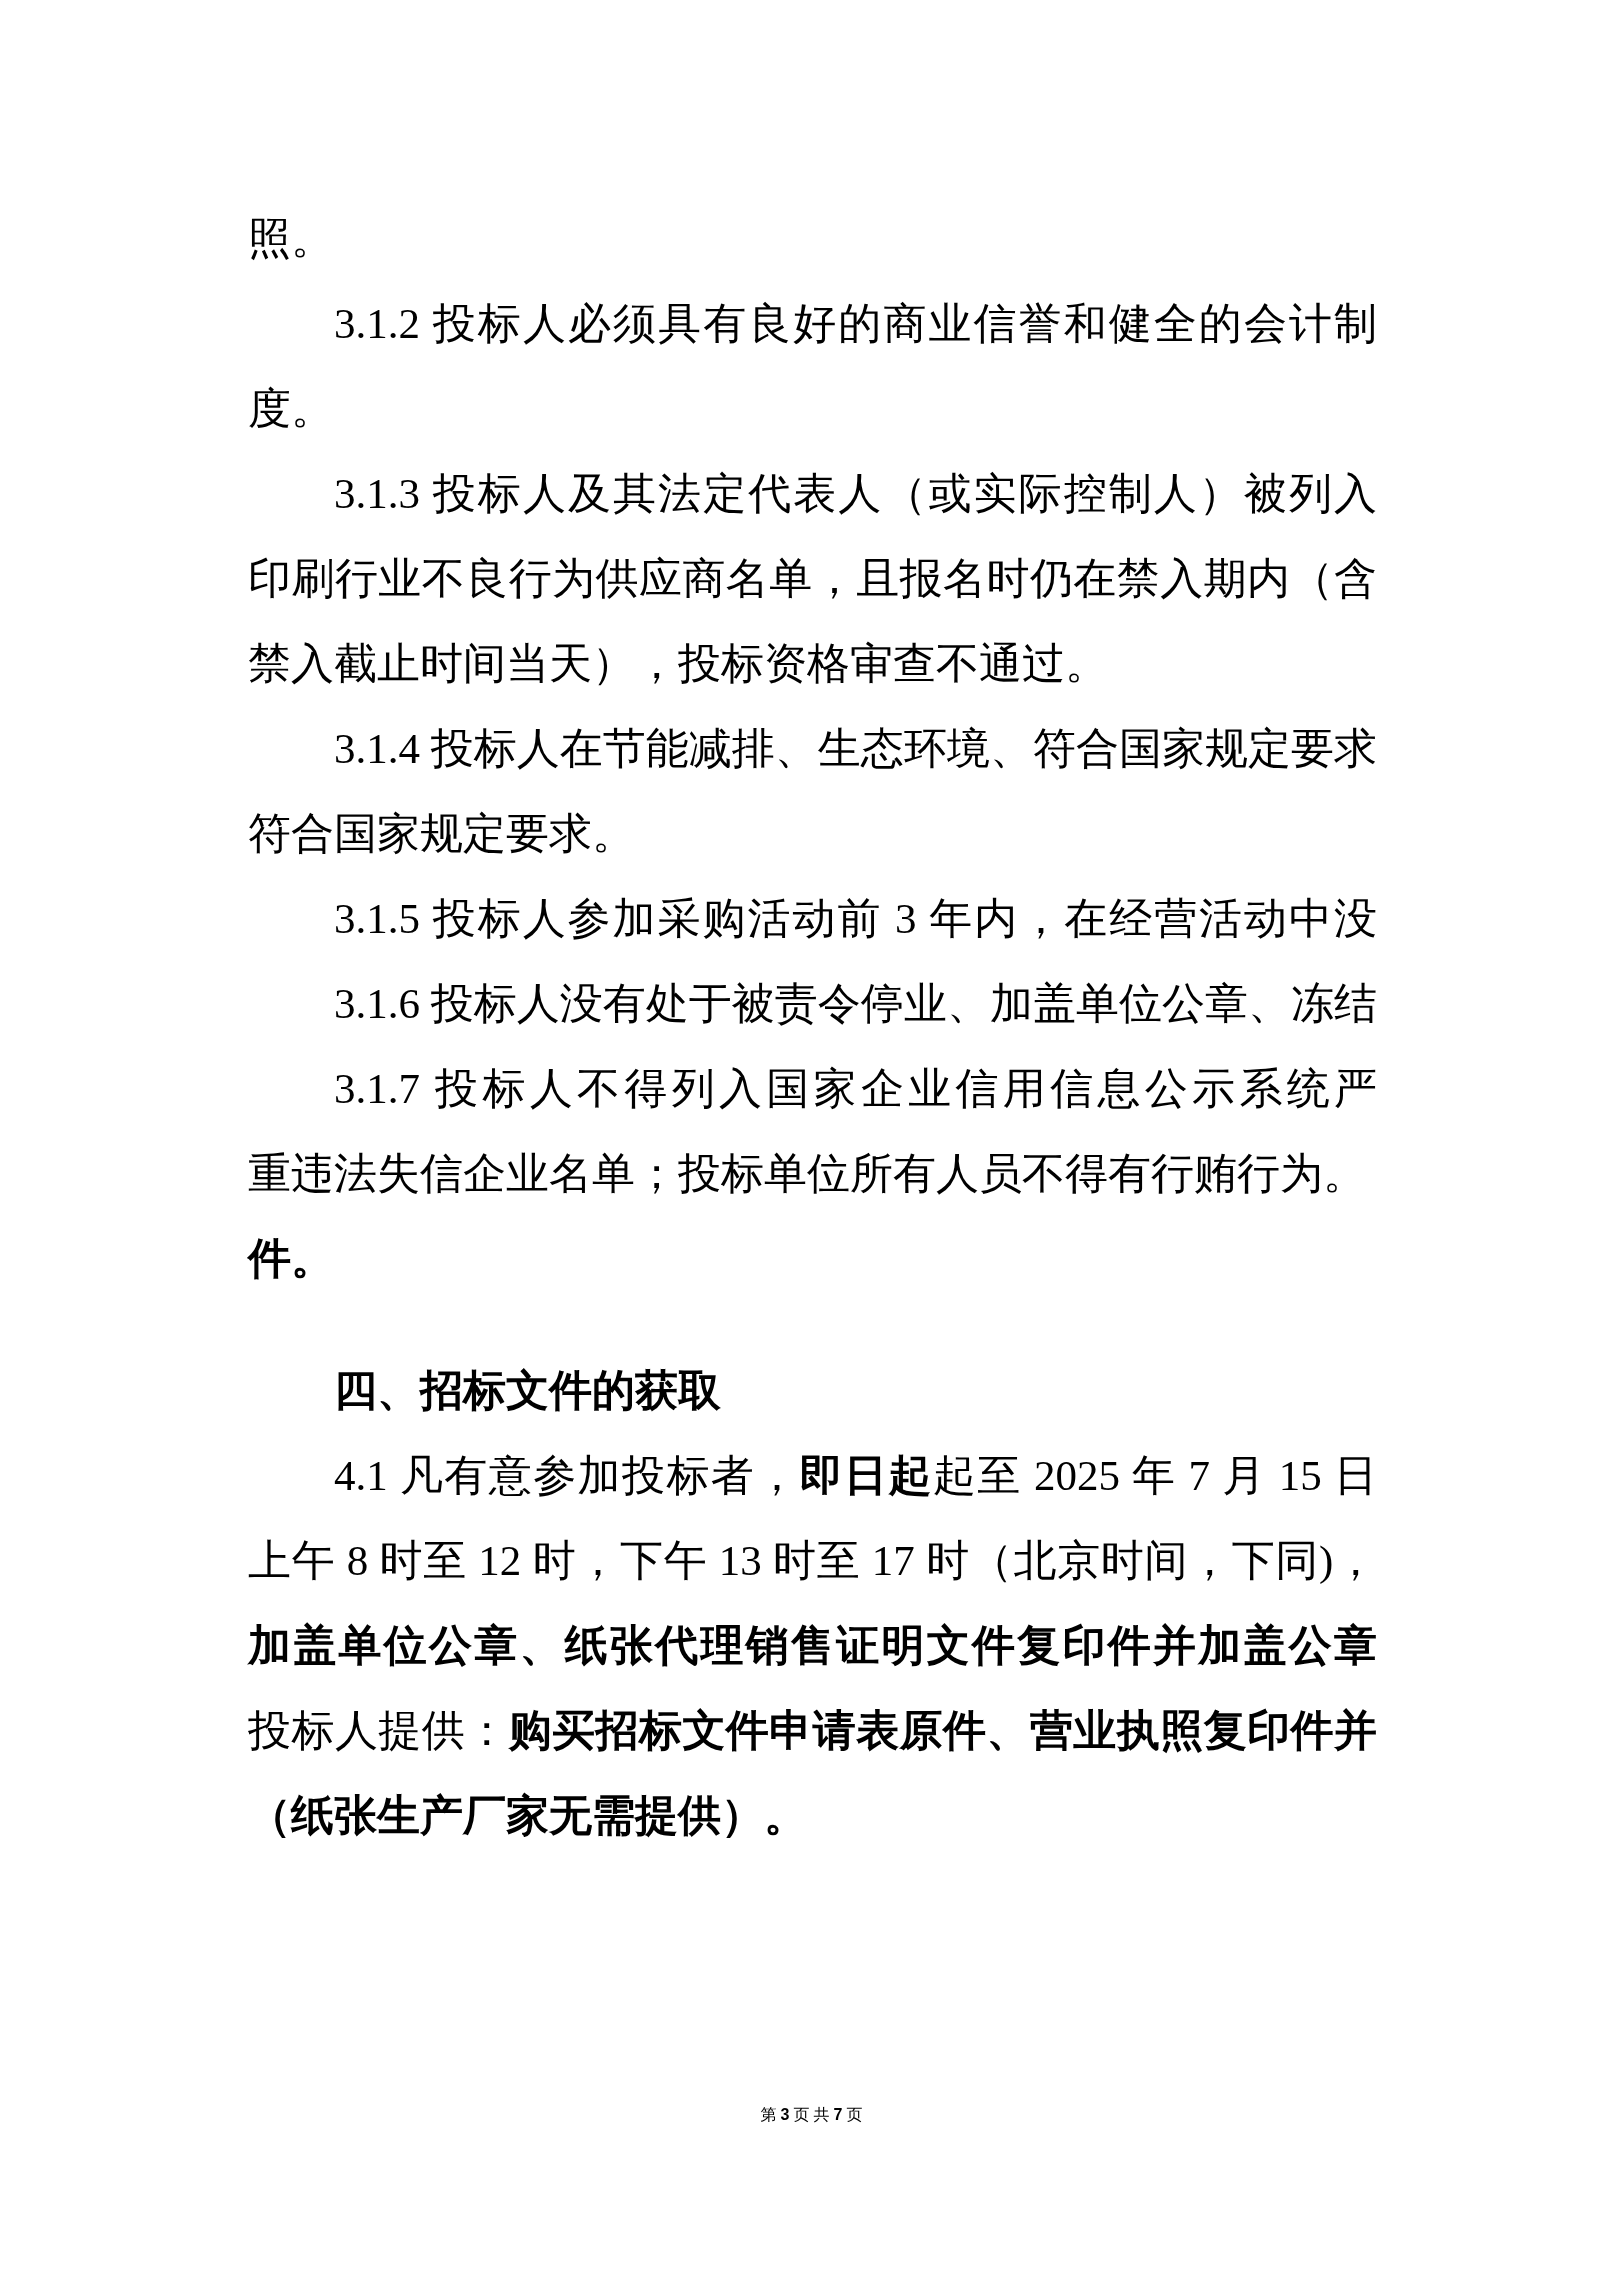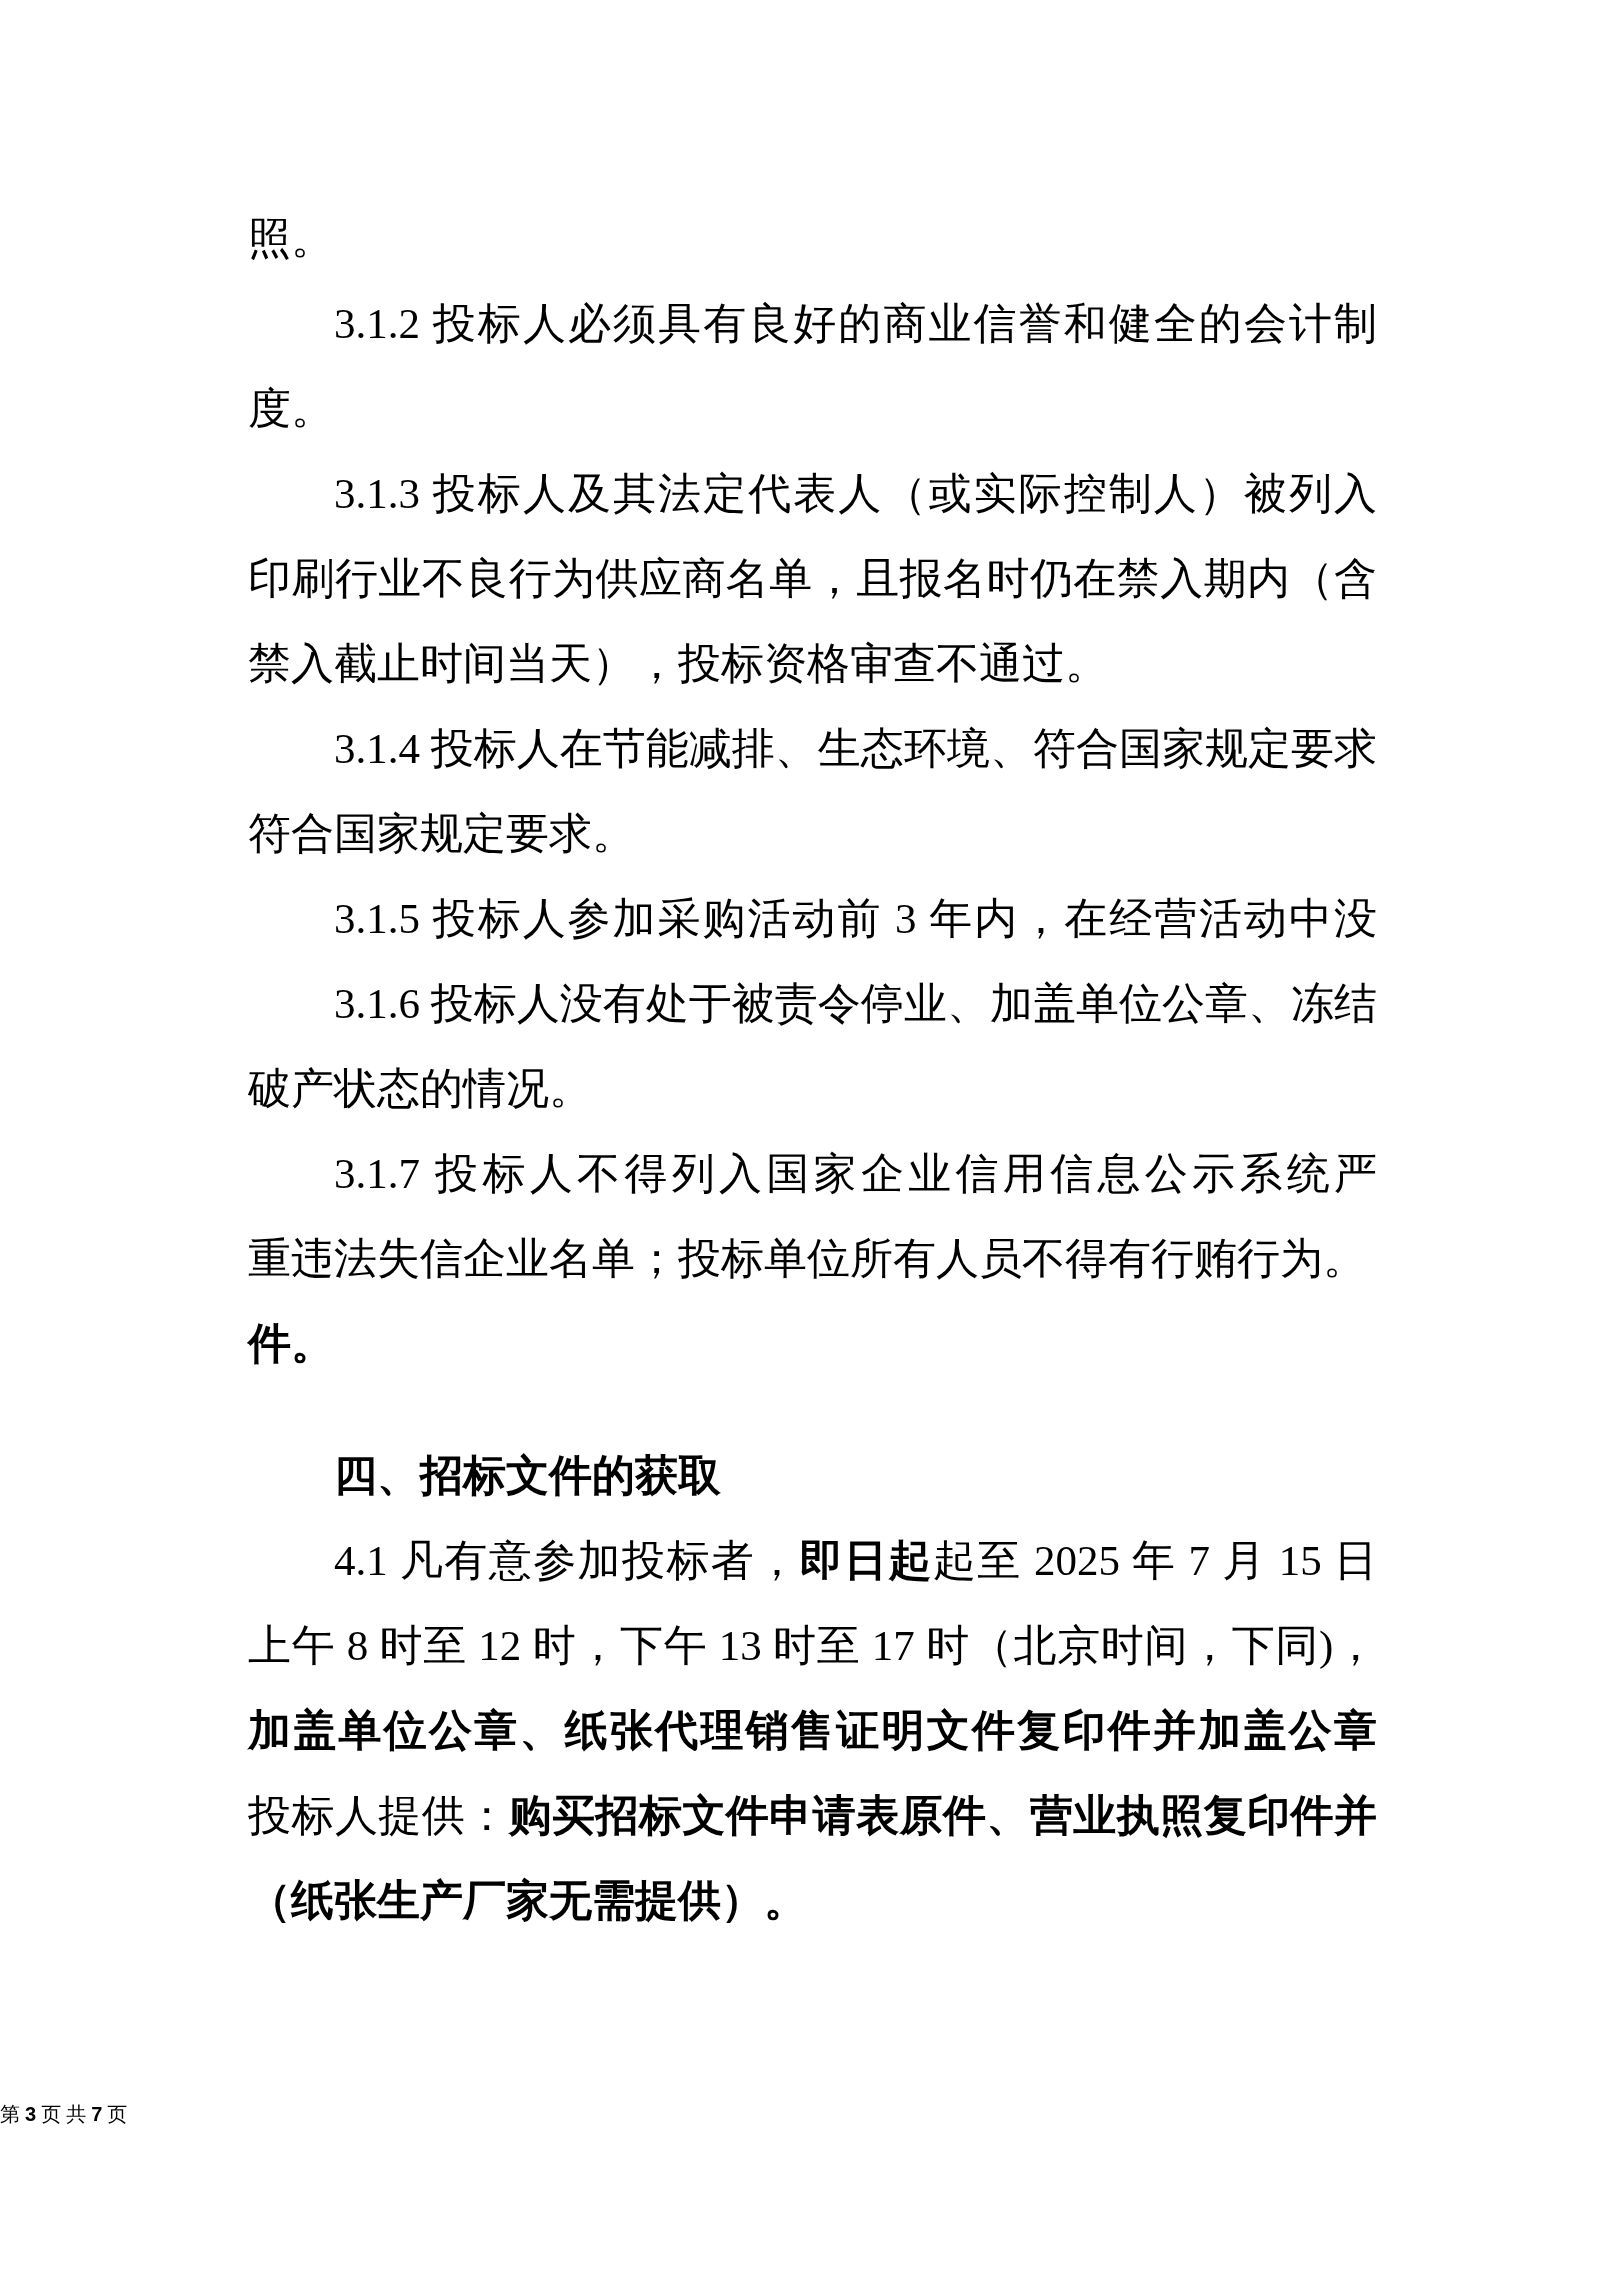--- a/index.html
+++ b/index.html
@@ -44,21 +44,22 @@
     font-weight: 700;
   }
   .para.heading {
     font-weight: 700;
   }
   .footer {
     position: absolute;
     left: 0;
     top: 2102px;
     width: 100%;
-    font-size: 20px;
+    text-align: center;
+    font-size: 16px;
     line-height: 25.5px;
   }
   .footer .seg.b {
     font-weight: 700;
     font-family: "Liberation Sans", "DejaVu Sans", sans-serif;
   }
 </style>
 </head>
 <body>
 
@@ -78,21 +79,20 @@
       </div>
       <div class="para">
         <div class="line indent"><span class="seg">3.1.4 投标人在节能减排、生态环境、符合国家规定要求</span></div>
         <div class="line last"><span class="seg">符合国家规定要求。</span></div>
       </div>
       <div class="para">
         <div class="line indent"><span class="seg">3.1.5 投标人参加采购活动前 3 年内，在经营活动中没</span></div>
       </div>
       <div class="para">
         <div class="line indent"><span class="seg">3.1.6 投标人没有处于被责令停业、加盖单位公章、冻结</span></div>
-        <div class="line last"><span class="seg">破产状态的情况。</span></div>
       </div>
       <div class="para">
         <div class="line indent"><span class="seg">3.1.7 投标人不得列入国家企业信用信息公示系统严</span></div>
         <div class="line last"><span class="seg">重违法失信企业名单；投标单位所有人员不得有行贿行为。</span></div>
       </div>
       <div class="para">
         <div class="line last"><span class="seg b">件。</span></div>
       </div>
       <div class="para heading" style="margin-top: 47px;">
         <div class="line last indent"><span class="seg b">四、招标文件的获取</span></div>

